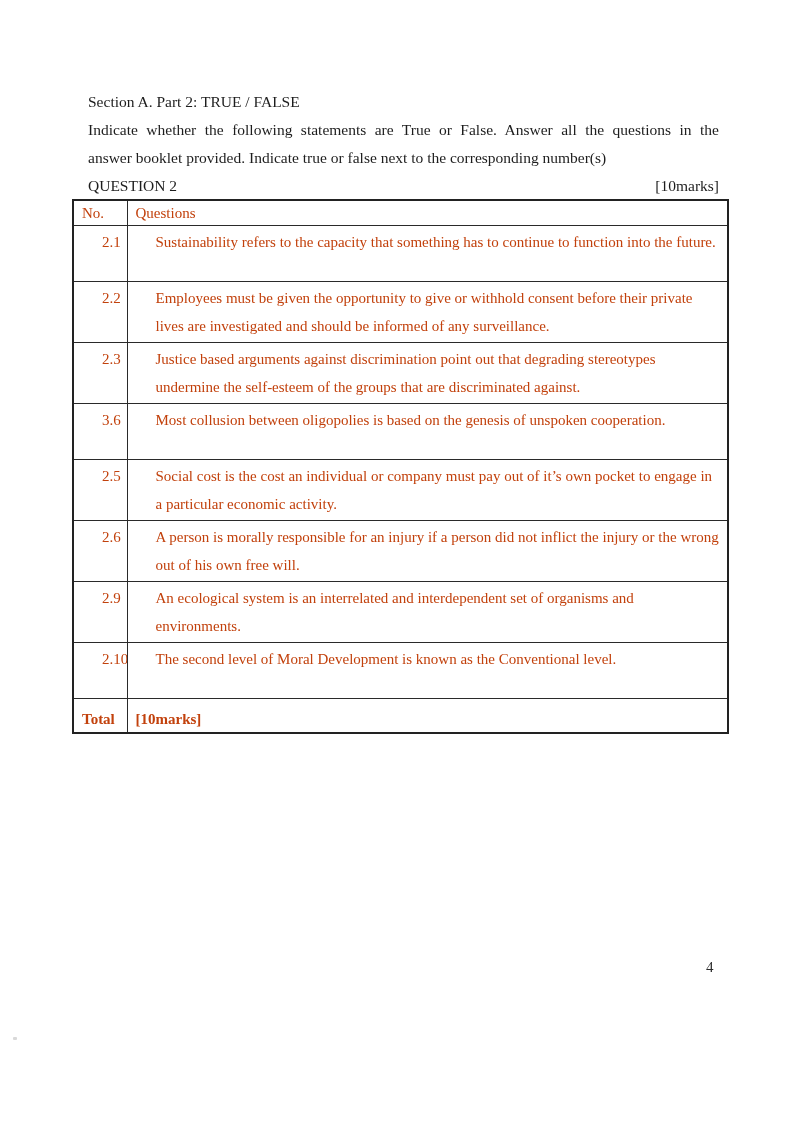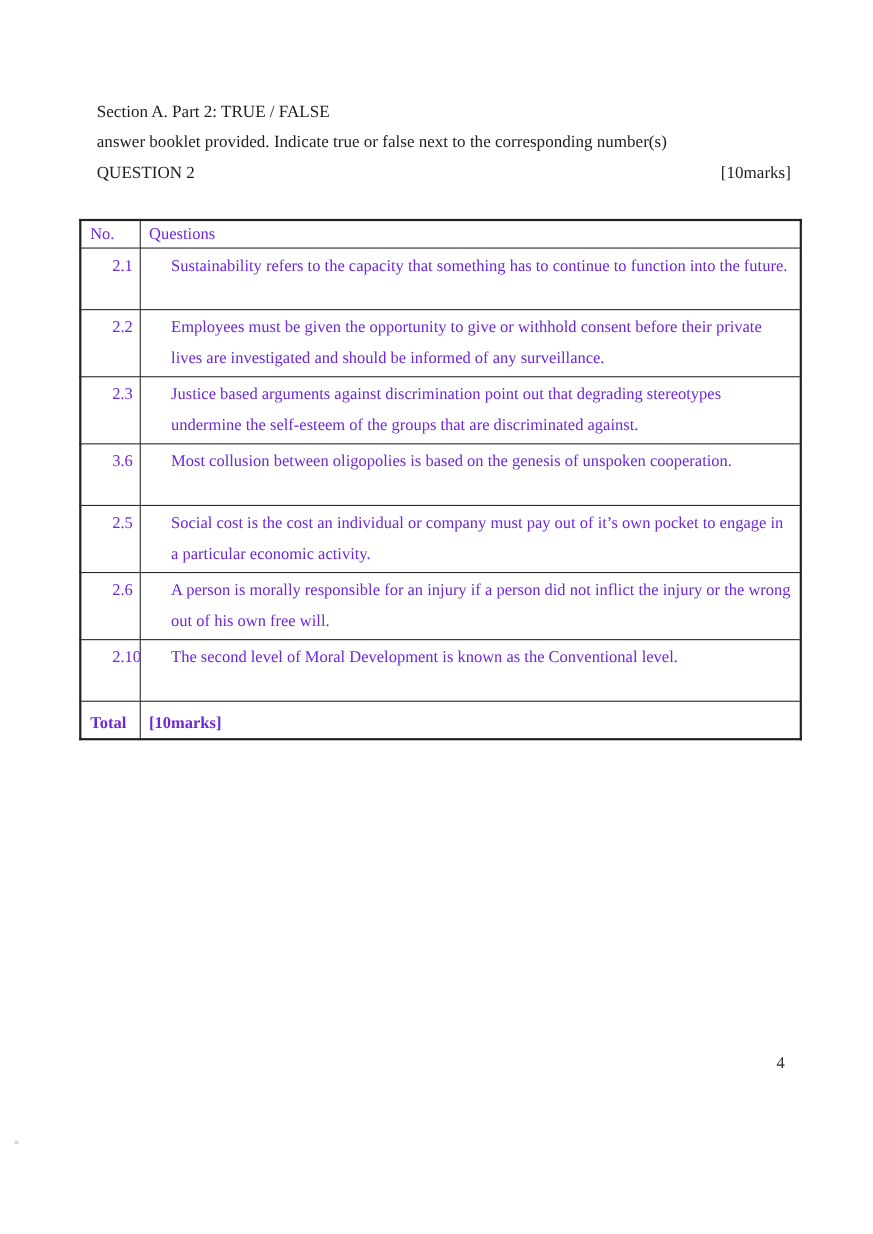--- a/index.html
+++ b/index.html
@@ -39,21 +39,21 @@
     justify-content: space-between;
   }
   .qa-table {
     position: absolute;
     left: 72px;
     top: 199px;
     width: 657px;
     border-collapse: collapse;
     table-layout: fixed;
     font-size: 15px;
-    color: #6d28d9;
+    color: #c2410c;
   }
   .qa-table td, .qa-table th {
     border: 1px solid #2a2a2a;
     vertical-align: top;
     padding: 3px 8px 2px 8px;
     line-height: 27.5px;
     font-weight: normal;
     text-align: left;
     overflow: hidden;
   }
@@ -85,20 +85,21 @@
     border-radius: 1px;
   }
 </style>
 </head>
 <body>
 
 <div class="page">
 
   <div class="header-block">
     <div class="section-title">Section A. Part 2: TRUE / FALSE</div>
+    <div class="instr-line1">Indicate whether the following statements are True or False. Answer all the questions in the</div>
     <div class="instr-line2">answer booklet provided. Indicate true or false next to the corresponding number(s)</div>
     <div class="question-row">
       <span>QUESTION 2</span>
       <span>[10marks]</span>
     </div>
   </div>
 
   <table class="qa-table">
     <colgroup>
       <col class="col-no">
@@ -127,20 +128,24 @@
       </tr>
       <tr class="q-row">
         <td>2.5</td>
         <td>Social cost is the cost an individual or company must pay out of it’s own pocket to engage in a particular economic activity.</td>
       </tr>
       <tr class="q-row">
         <td>2.6</td>
         <td>A person is morally responsible for an injury if a person did not inflict the injury or the wrong out of his own free will.</td>
       </tr>
       <tr class="q-row">
+        <td>2.9</td>
+        <td>An ecological system is an interrelated and interdependent set of organisms and environments.</td>
+      </tr>
+      <tr class="q-row">
         <td>2.10</td>
         <td>The second level of Moral Development is known as the Conventional level.</td>
       </tr>
       <tr class="total-row">
         <td>Total</td>
         <td class="total-marks-cell">[10marks]</td>
       </tr>
     </tbody>
   </table>
 

